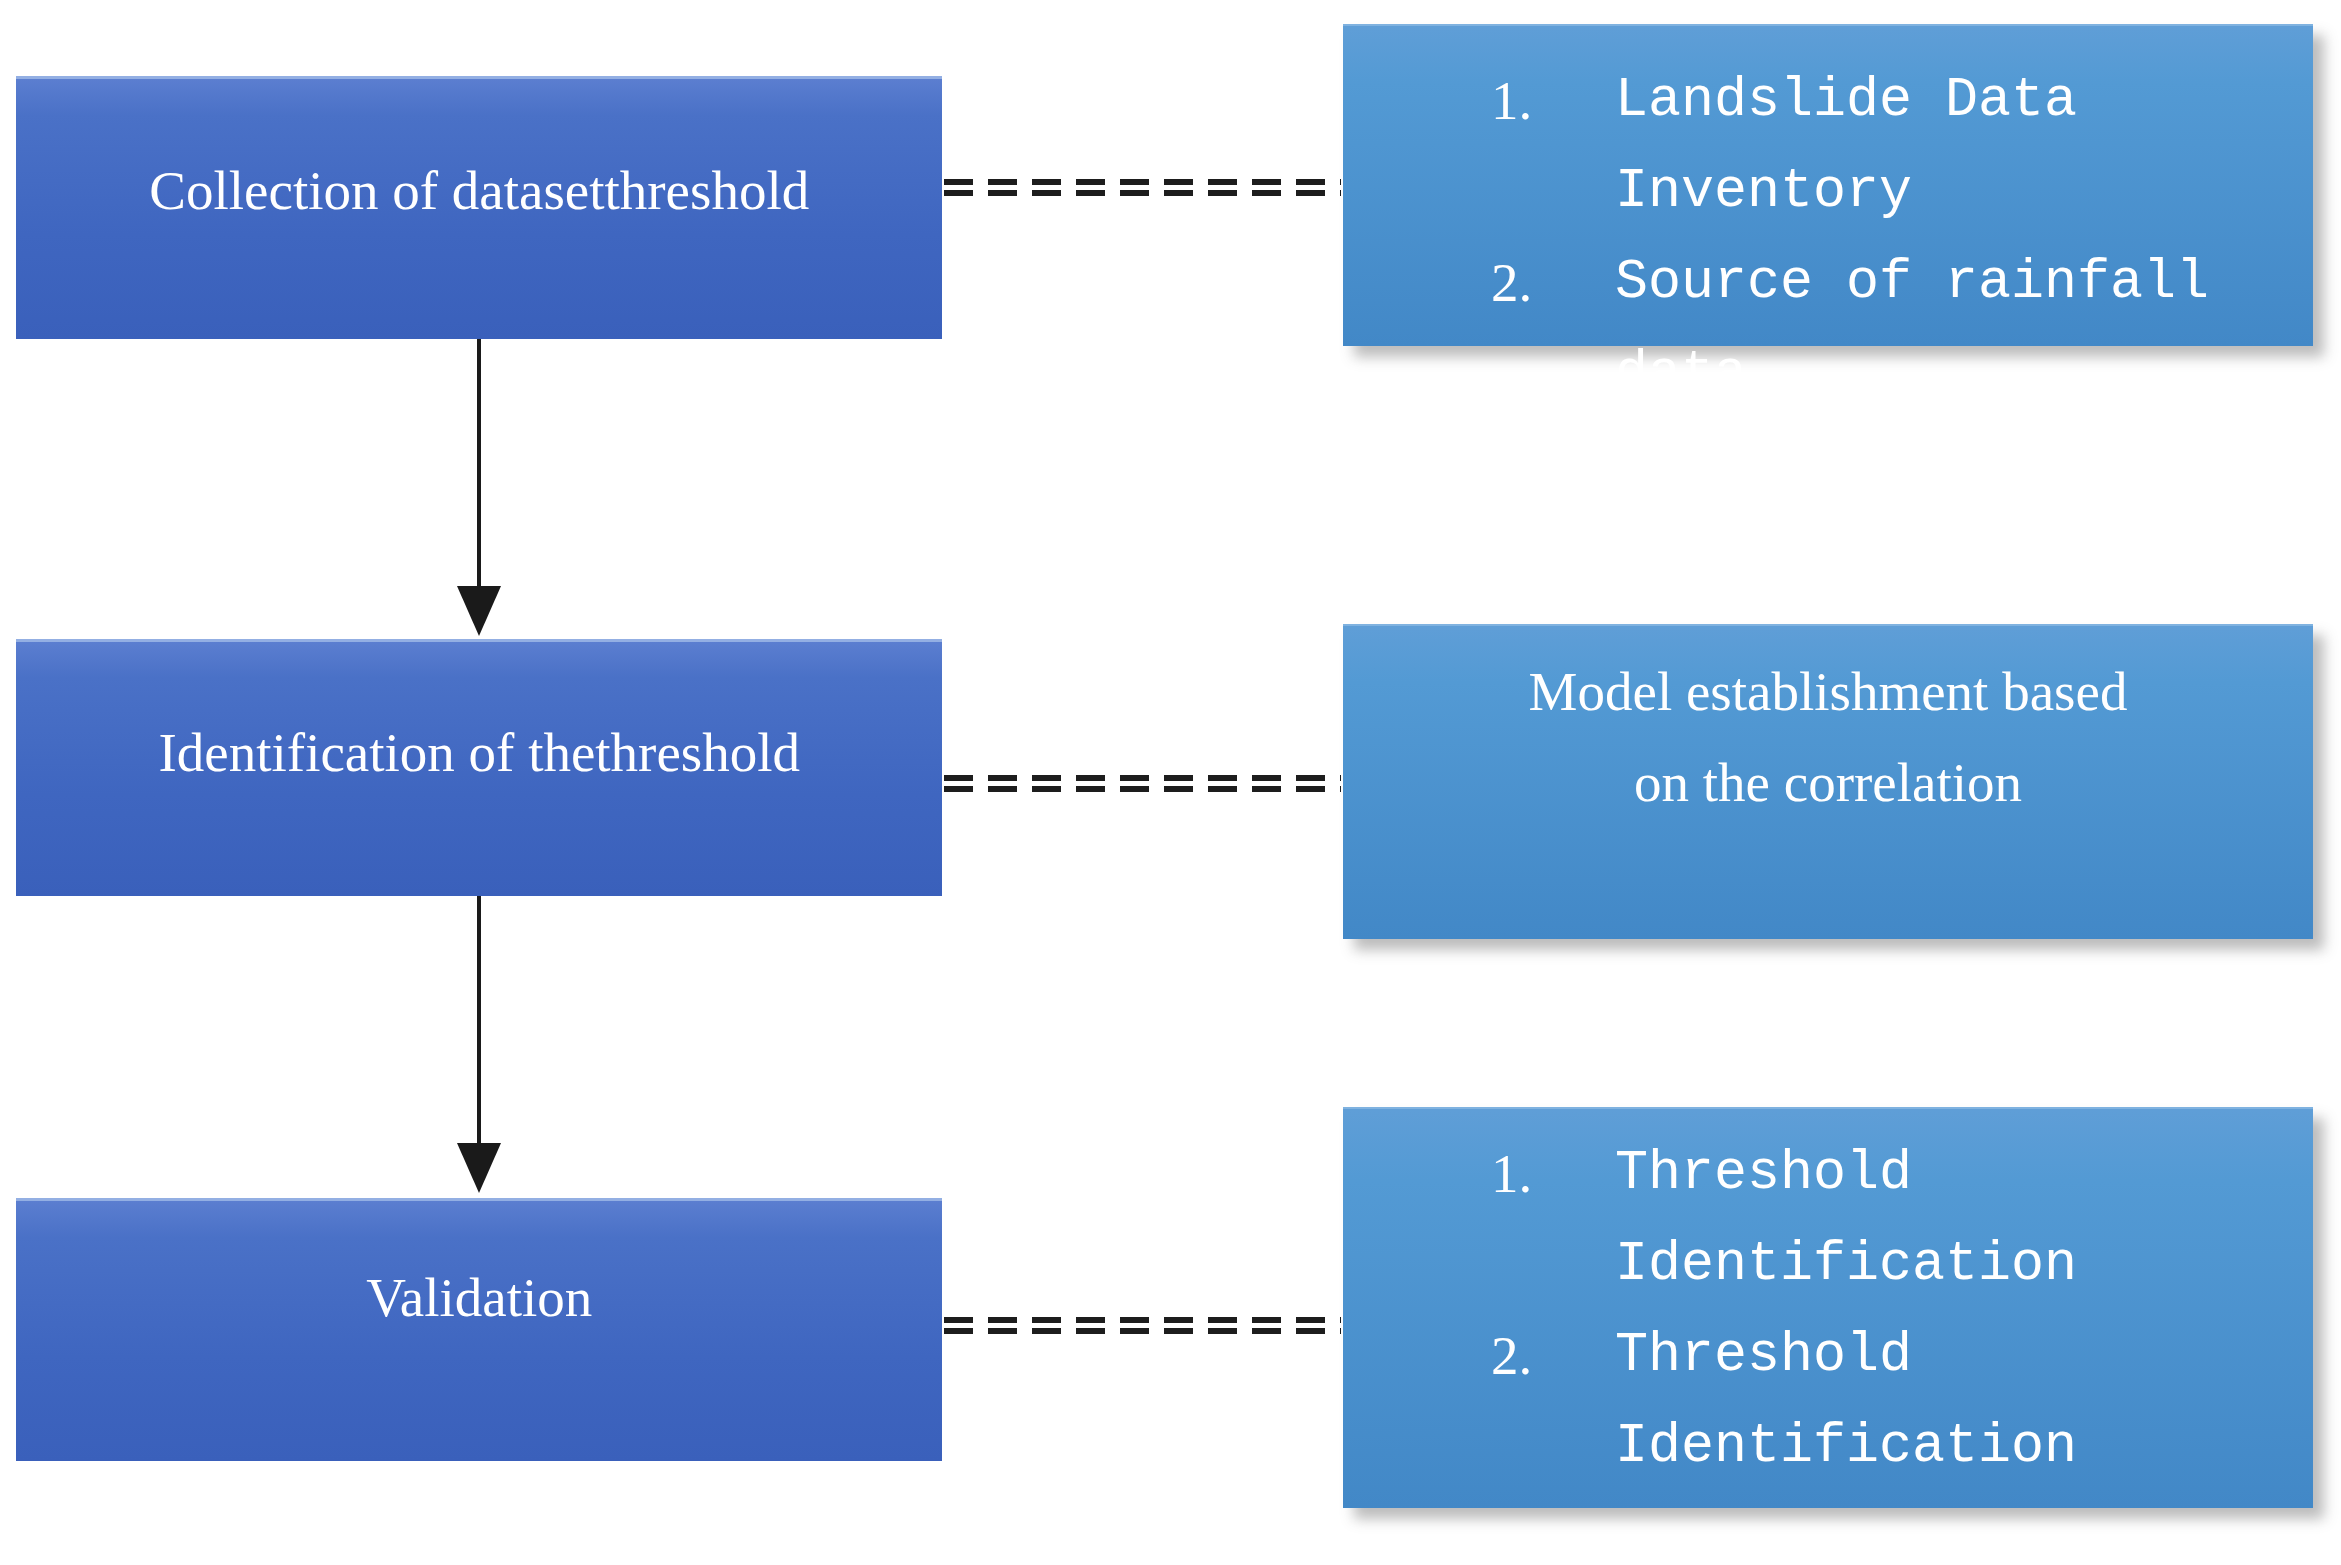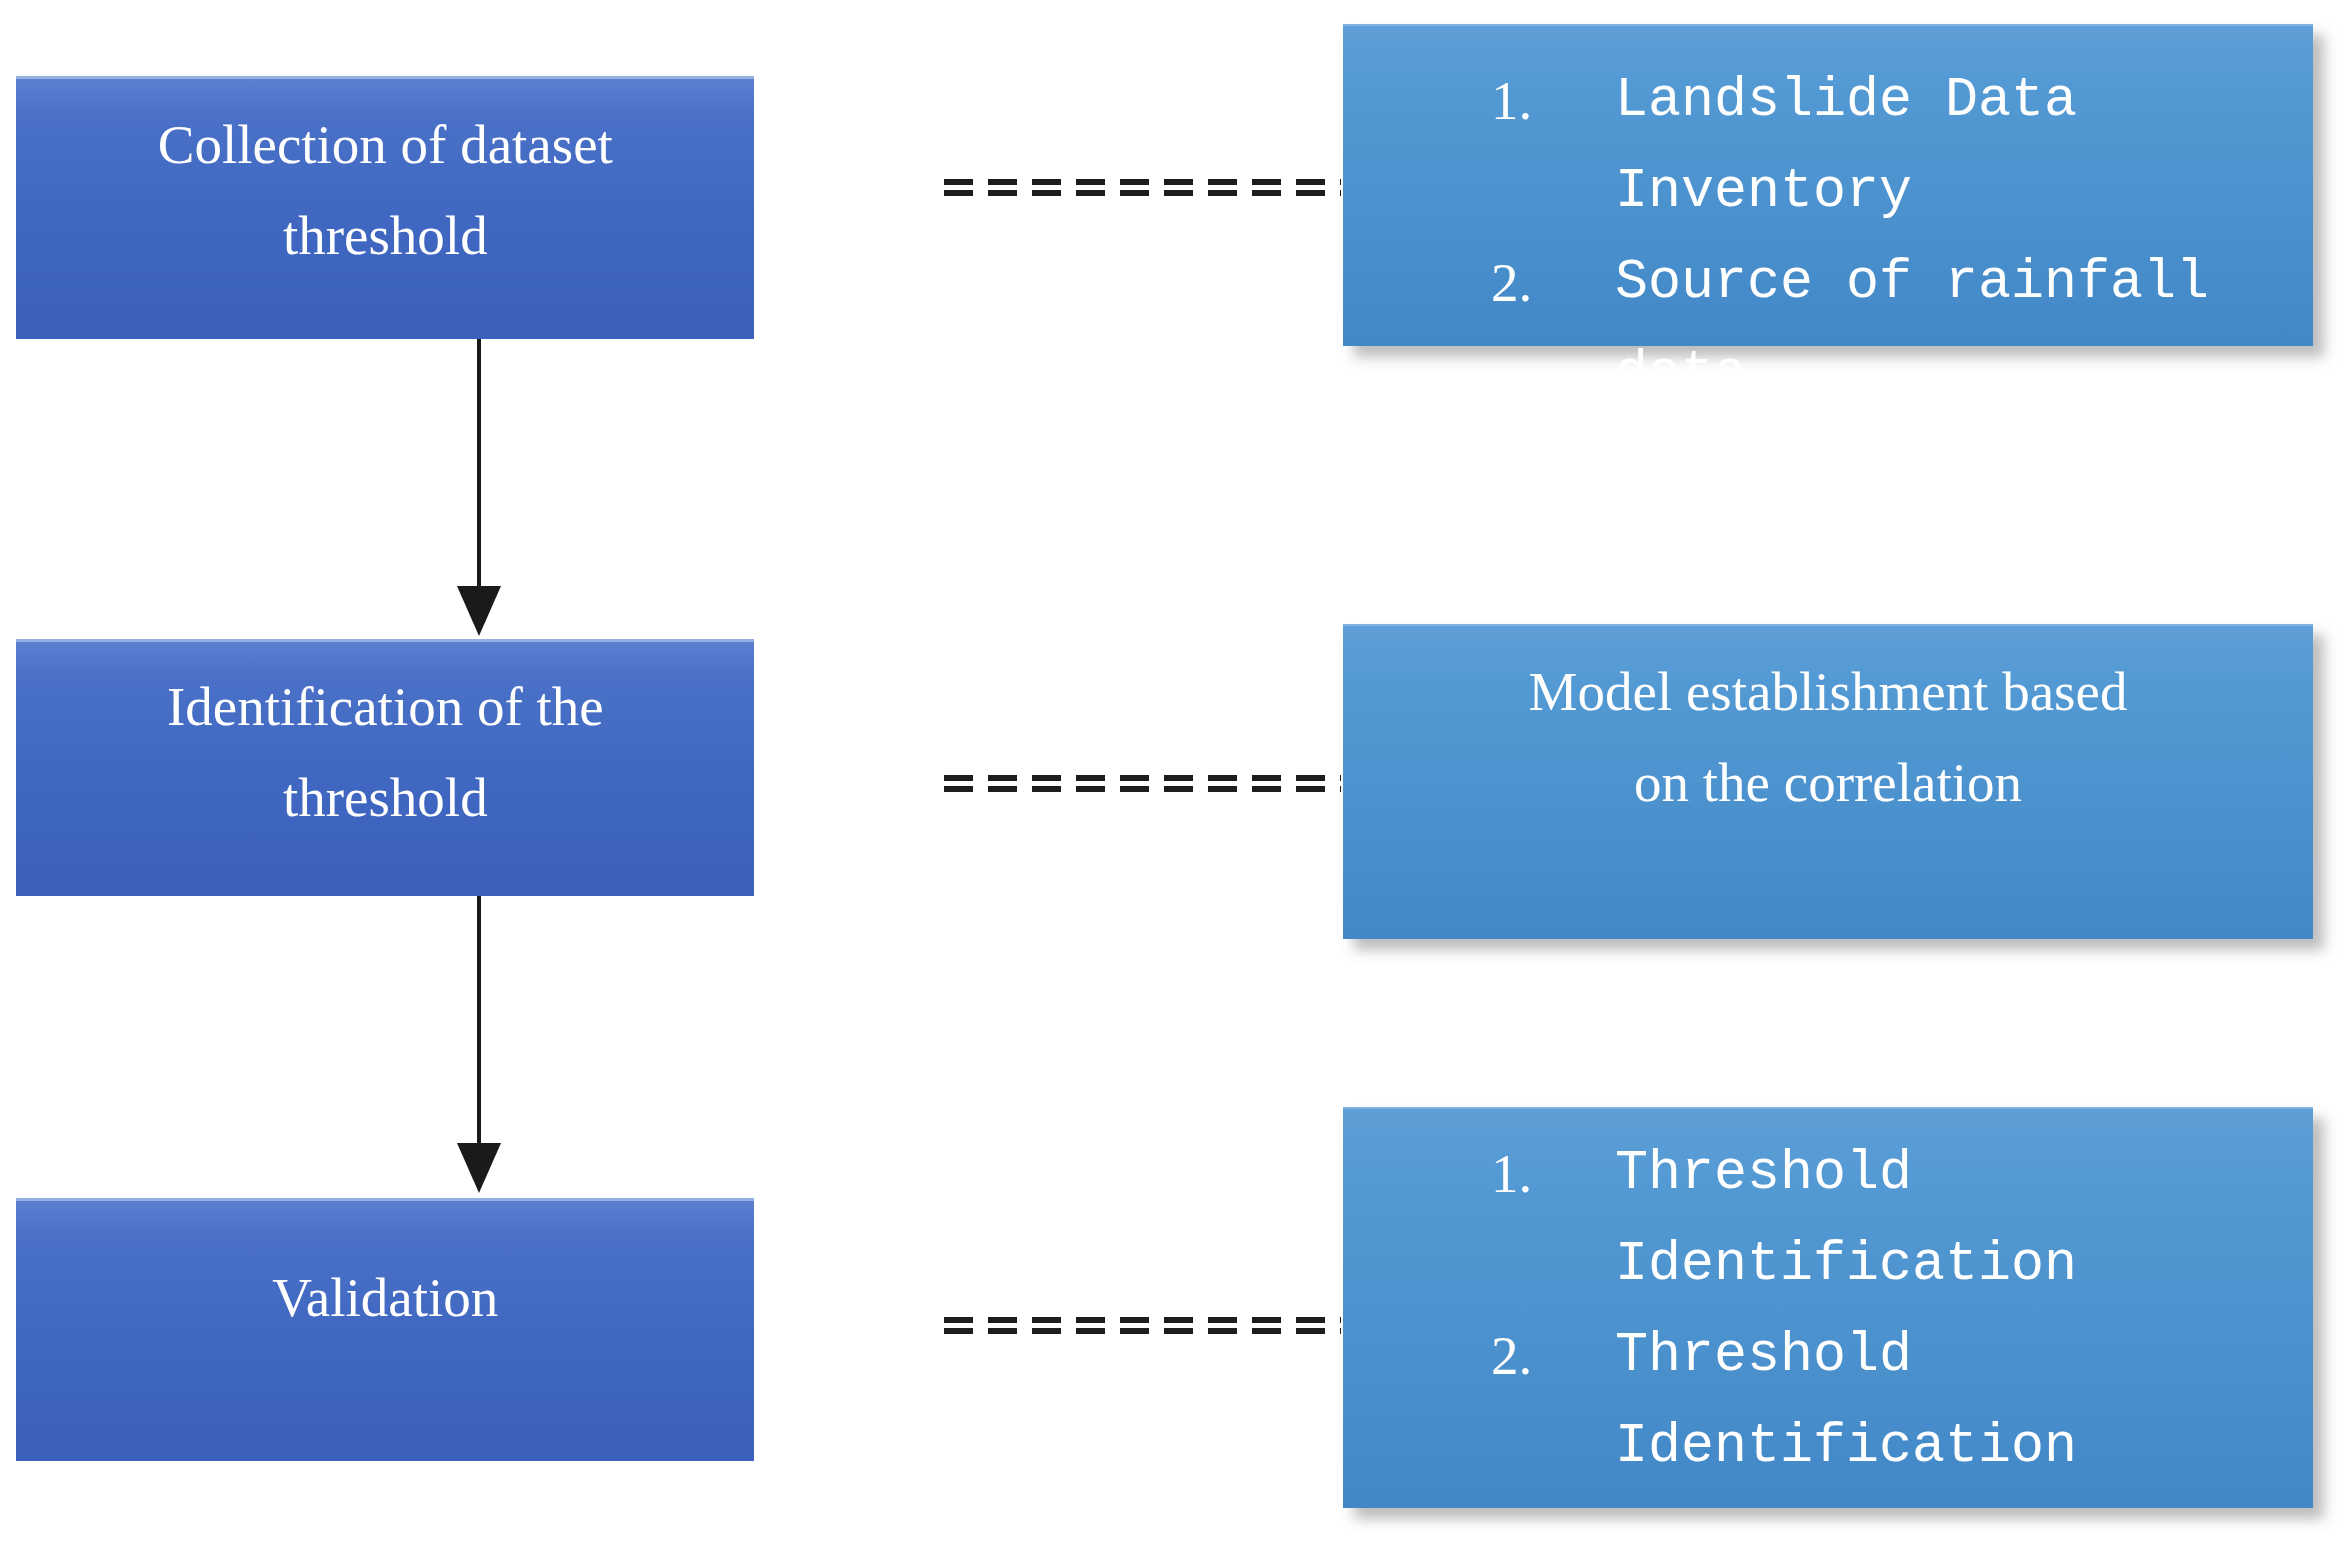--- a/index.html
+++ b/index.html
@@ -9,26 +9,25 @@
     height: 1566px;
     background: #ffffff;
     font-family: "Liberation Serif", "DejaVu Serif", serif;
     overflow: hidden;
   }
 
   
   .lbox {
     position: absolute;
     left: 16.3px;
-    width: 738px;
+    width: 926px;
     background: linear-gradient(180deg, #5b7ed0 0%, #4a71c7 14%, #3f66c0 60%, #3a60bb 100%);
     border-top: 3.8px solid #93afe3;
     box-sizing: border-box;
     display: flex;
-    flex-direction: column;
     justify-content: center;
     align-items: center;
     color: #ffffff;
     font-size: 55px;
     line-height: 91px;
     text-align: center;
   }
   #lbox1 { top: 76px;  height: 263px; padding-bottom: 38px; }
   #lbox2 { top: 639px; height: 257px; padding-bottom: 34px; }
   #lbox3 { top: 1198px; height: 263px; padding-bottom: 67px; }

